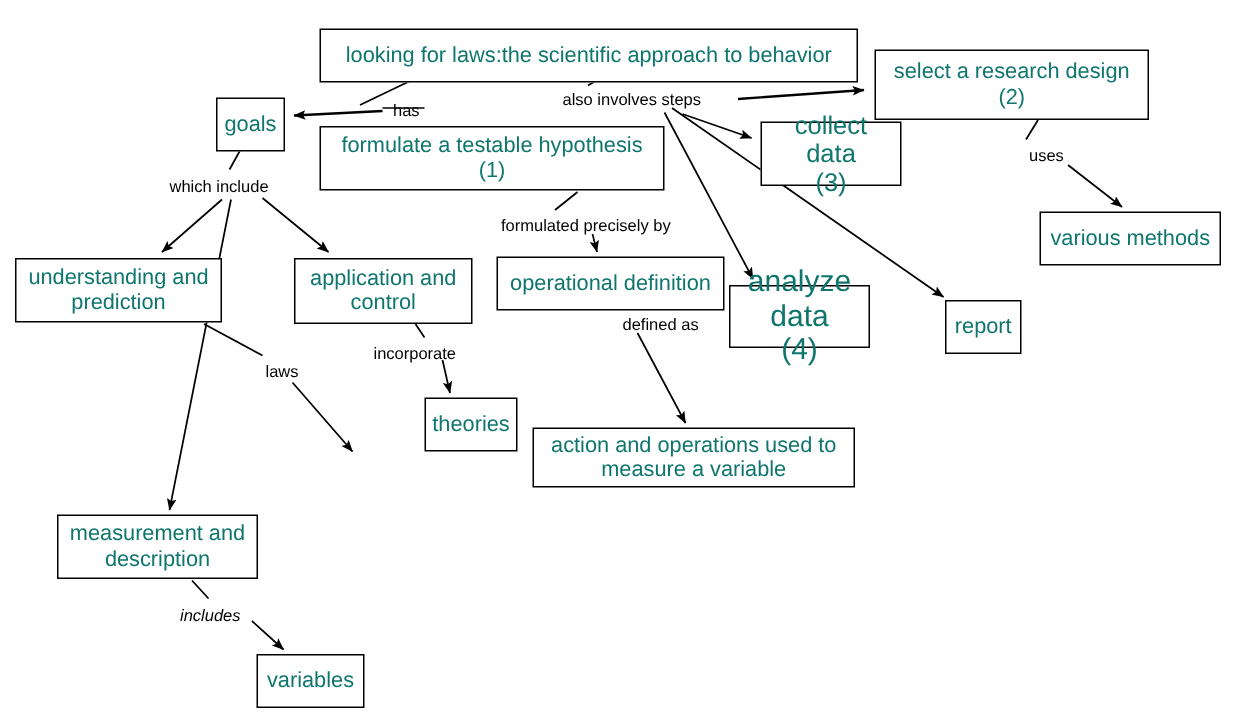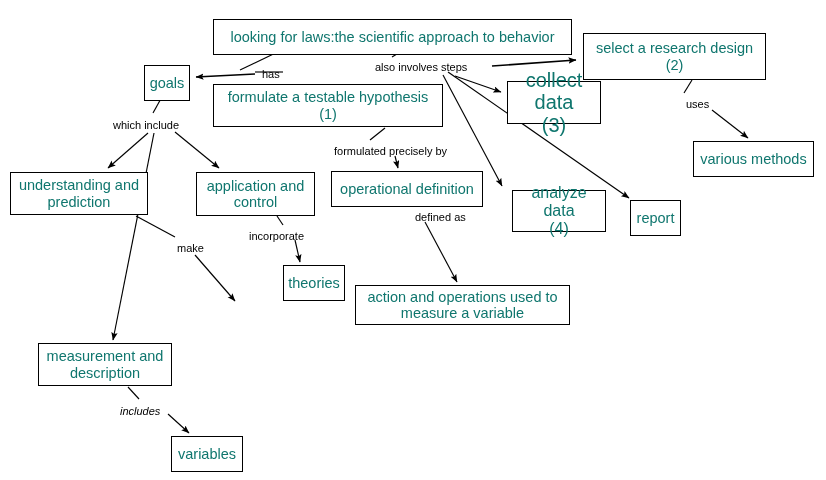--- a/index.html
+++ b/index.html
@@ -114,34 +114,34 @@
   <div class="node" style="left:213px; top:19px; width:359px; height:25px; font-size:14.5px;">looking for laws:the scientific approach to behavior</div>
 
   <div class="node" style="left:583px; top:33px; width:183px; height:47px; font-size:14.5px;">select a research design
 (2)</div>
 
   <div class="node" style="left:144px; top:65px; width:46px; height:29px; font-size:14.5px;">goals</div>
 
   <div class="node" style="left:213px; top:84px; width:230px; height:43px; font-size:14.5px;">formulate  a testable hypothesis
 (1)</div>
 
-  <div class="node" style="left:507px; top:81px; width:94px; height:43px; font-size:20px;">collect data
+  <div class="node" style="left:507px; top:81px; width:94px; height:43px; font-size:17px;">collect data
 (3)</div>
 
   <div class="node" style="left:693px; top:141px; width:121px; height:24px; font-size:14.5px;">various methods</div>
 
   <div class="node" style="left:10px; top:172px; width:138px; height:43px; font-size:14.5px;">understanding and
 prediction</div>
 
   <div class="node" style="left:196px; top:172px; width:119px; height:44px; font-size:14.5px;">application and
 control</div>
 
   <div class="node" style="left:331px; top:171px; width:152px; height:25px; font-size:14.5px;">operational definition</div>
 
-  <div class="node" style="left:512px; top:190px; width:94px; height:42px; font-size:16px;">analyze data
+  <div class="node" style="left:486px; top:190px; width:94px; height:42px; font-size:20px;">analyze data
 (4)</div>
 
   <div class="node" style="left:630px; top:200px; width:51px; height:24px; font-size:14.5px;">report</div>
 
   <div class="node" style="left:283px; top:265px; width:62px; height:25px; font-size:14.5px;">theories</div>
 
   <div class="node" style="left:355px; top:285px; width:215px; height:40px; font-size:14.5px;">action and operations used to
 measure a variable</div>
 
 
@@ -157,17 +157,17 @@
   <div class="edge-label" style="left:686px; top:99px; font-size:11px;">uses</div>
 
   <div class="edge-label" style="left:113px; top:120px; font-size:11px;">which include</div>
 
   <div class="edge-label" style="left:334px; top:146px; font-size:11px;">formulated precisely by</div>
 
   <div class="edge-label" style="left:415px; top:212px; font-size:11px;">defined as</div>
 
   <div class="edge-label" style="left:249px; top:231px; font-size:11px;">incorporate</div>
 
-  <div class="edge-label" style="left:177px; top:243px; font-size:11px;">make</div>
+  <div class="edge-label" style="left:177px; top:243px; font-size:11px;">laws</div>
 
   <div class="edge-label" style="left:120px; top:406px; font-size:11px;font-style:italic;">includes</div>
 
 </div>
 
 </body></html>

